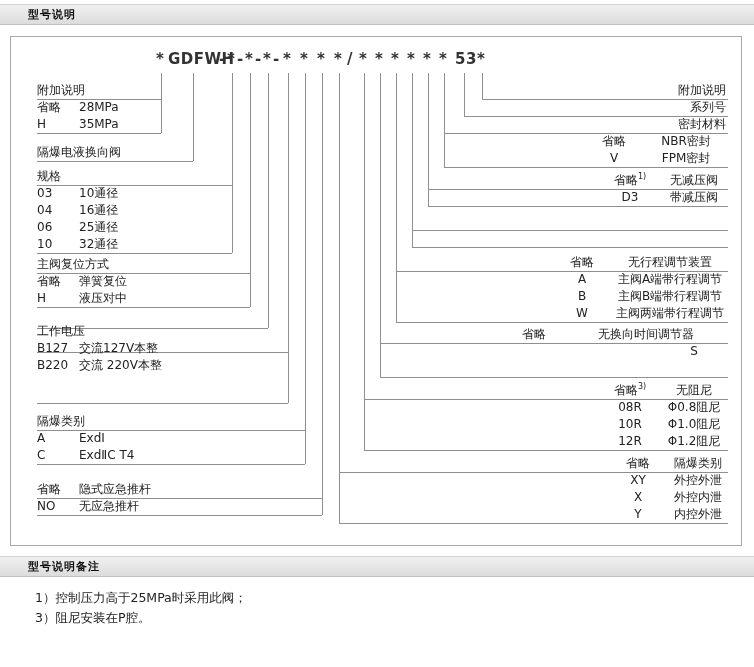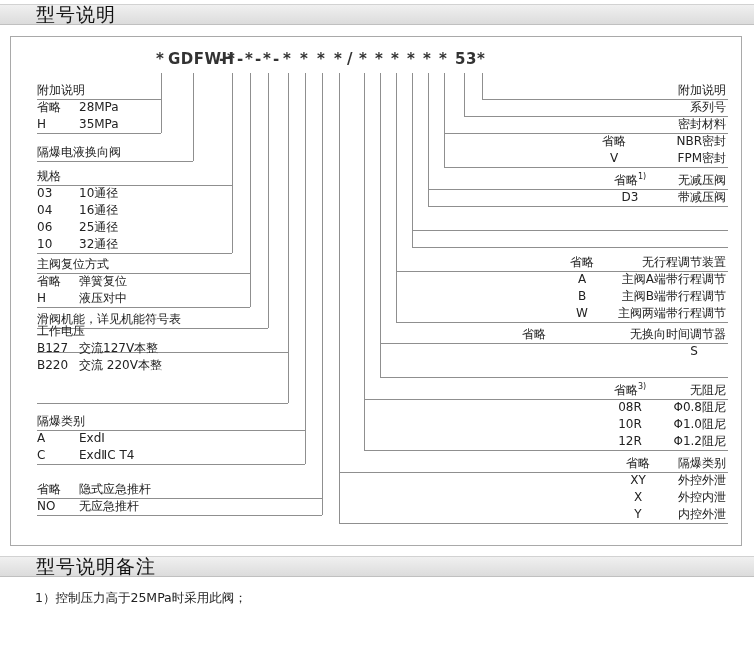--- a/index.html
+++ b/index.html
@@ -1,32 +1,32 @@
 <!DOCTYPE html>
 <html><head>
 <meta charset="utf-8">
 <style>
   *{margin:0;padding:0;box-sizing:border-box}
   html,body{width:754px;height:667px}
   body{position:relative;background:#ffffff;font-family:"DejaVu Sans","Liberation Sans",sans-serif;color:#222;overflow:hidden}
   .bar{position:absolute;left:0;width:754px;height:21px;background:linear-gradient(#f0f0f0,#dcdcdc);border-top:1px solid #d2d2d2;border-bottom:1px solid #c0c0c0;display:flex;align-items:center}
-  .bar-title{font-size:19px;font-weight:normal;margin-left:36px;color:#111;letter-spacing:1px}
+  .bar-title{font-size:11px;font-weight:bold;margin-left:28px;color:#111;letter-spacing:1px}
   .dbox{position:absolute;left:10px;top:36px;width:732px;height:510px;border:1px solid #a9a9a9;background:#fff}
   .cf{position:absolute;top:13px;font-size:15px;font-weight:600;color:#333;letter-spacing:.5px;white-space:nowrap}
   .hl{position:absolute;height:1px;background:#8f8f8f}
   .vl{position:absolute;width:1px;background:#8f8f8f;top:36px}
   .lgroup{position:absolute;left:26px;font-size:12px;color:#222;white-space:nowrap}
   .lhead{height:17px;line-height:16px}
   .lrow{height:17px;line-height:16px;display:flex}
   .lcode{width:42px;flex:0 0 42px}
   .rgroup{position:absolute;right:15px;font-size:12px;color:#222;white-space:nowrap}
   .rhead{height:17px;line-height:16px;text-align:right}
   .rrow{height:17px;line-height:16px;display:flex;justify-content:flex-end}
   .rcode{width:44px;flex:0 0 44px;text-align:center;margin-right:10px}
-  .rdesc{text-align:right}
+  .rdesc{text-align:center}
   sup.sup{font-size:8px;line-height:8px}
   .notes{position:absolute;left:35px;top:588px;font-size:12.5px;line-height:20px;color:#222}
 </style>
 </head>
 <body>
 
 <div class="bar" style="top:4px">
   <span class="bar-title">型号说明</span>
 </div>
 
@@ -146,23 +146,20 @@
     <div class="lrow">
         <span class="lcode">省略</span>
         <span class="ldesc">弹簧复位</span>
       </div>
     <div class="lrow">
         <span class="lcode">H</span>
         <span class="ldesc">液压对中</span>
       </div>
   </div>
 
-  <div class="lgroup" style="top:274px">
-    <div class="lhead">滑阀机能，详见机能符号表</div>
-  </div>
 
   <div class="lgroup" style="top:286px">
     <div class="lhead">工作电压</div>
     <div class="lrow">
         <span class="lcode">B127</span>
         <span class="ldesc">交流127V本整</span>
       </div>
     <div class="lrow">
         <span class="lcode">B220</span>
         <span class="ldesc">交流 220V本整</span>
@@ -292,13 +289,14 @@
   </div>
 
 </div>
 
 <div class="bar" style="top:556px">
   <span class="bar-title">型号说明备注</span>
 </div>
 
 <div class="notes">
   <div>1）控制压力高于25MPa时采用此阀；</div>
+  <div>3）阻尼安装在P腔。</div>
 </div>
 
 </body></html>

